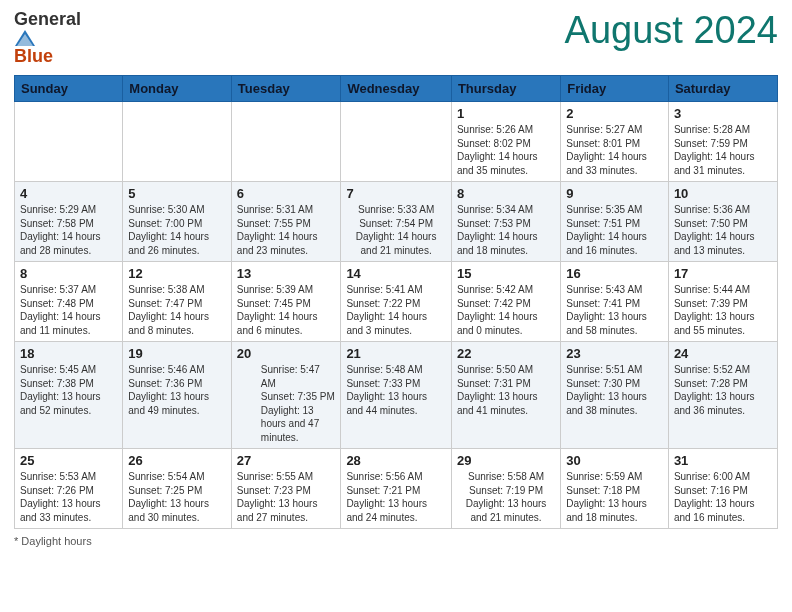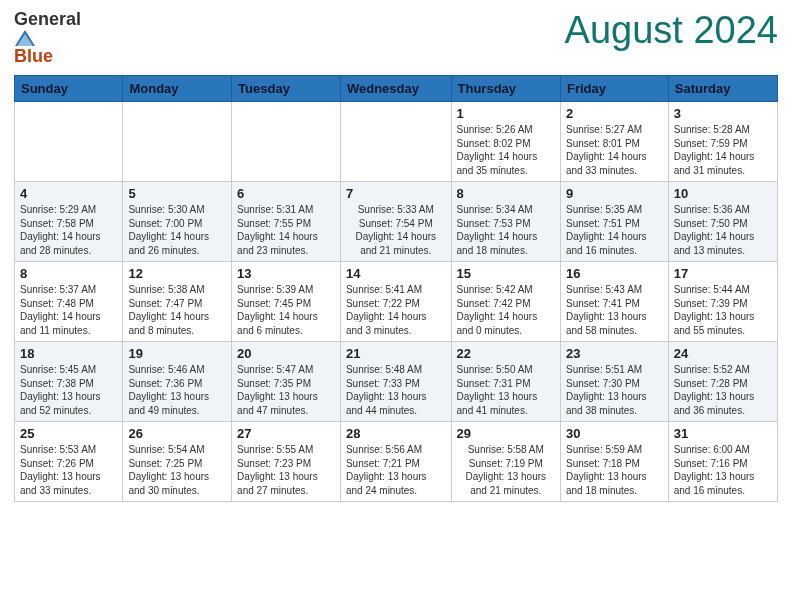--- a/index.html
+++ b/index.html
@@ -258,21 +258,21 @@
 Daylight: 13 hours and 52 minutes.</div>
           </td>
           <td>
             <span class="day-num">19</span>
             <div class="day-info" style="white-space: pre-line;">Sunrise: 5:46 AM
 Sunset: 7:36 PM
 Daylight: 13 hours and 49 minutes.</div>
           </td>
           <td>
             <span class="day-num">20</span>
-            <div class="day-info" style="white-space: pre-line;">Sunrise: 5:47 AM
+            <div class="day-info" style="white-space: pre-line; margin-left: 24px;">Sunrise: 5:47 AM
 Sunset: 7:35 PM
 Daylight: 13 hours and 47 minutes.</div>
           </td>
           <td>
             <span class="day-num">21</span>
             <div class="day-info" style="white-space: pre-line;">Sunrise: 5:48 AM
 Sunset: 7:33 PM
 Daylight: 13 hours and 44 minutes.</div>
           </td>
           <td>
@@ -334,13 +334,14 @@
           <td>
             <span class="day-num">31</span>
             <div class="day-info" style="white-space: pre-line;">Sunrise: 6:00 AM
 Sunset: 7:16 PM
 Daylight: 13 hours and 16 minutes.</div>
           </td>
         </tr>
       </tbody>
   </table>
 
+  <div class="footer-note">* Daylight hours</div>
 </div>
 
 </body></html>

